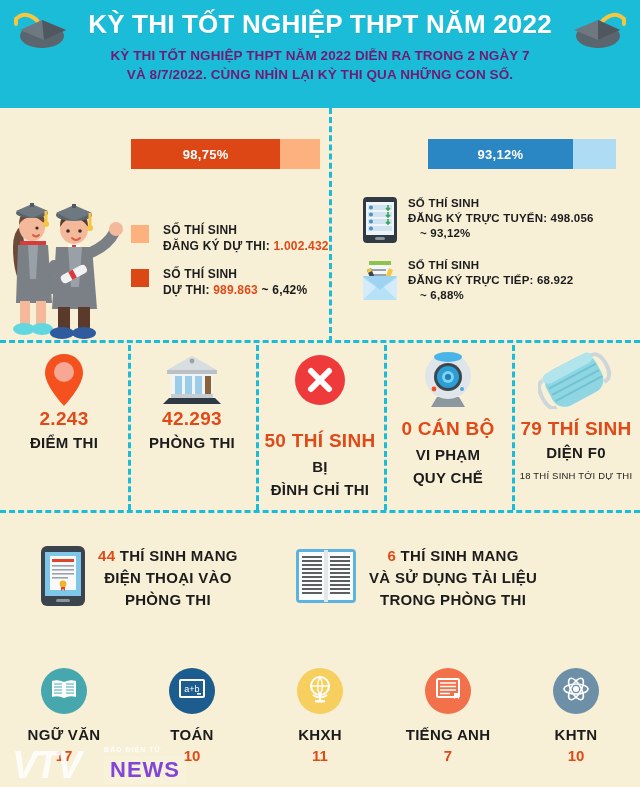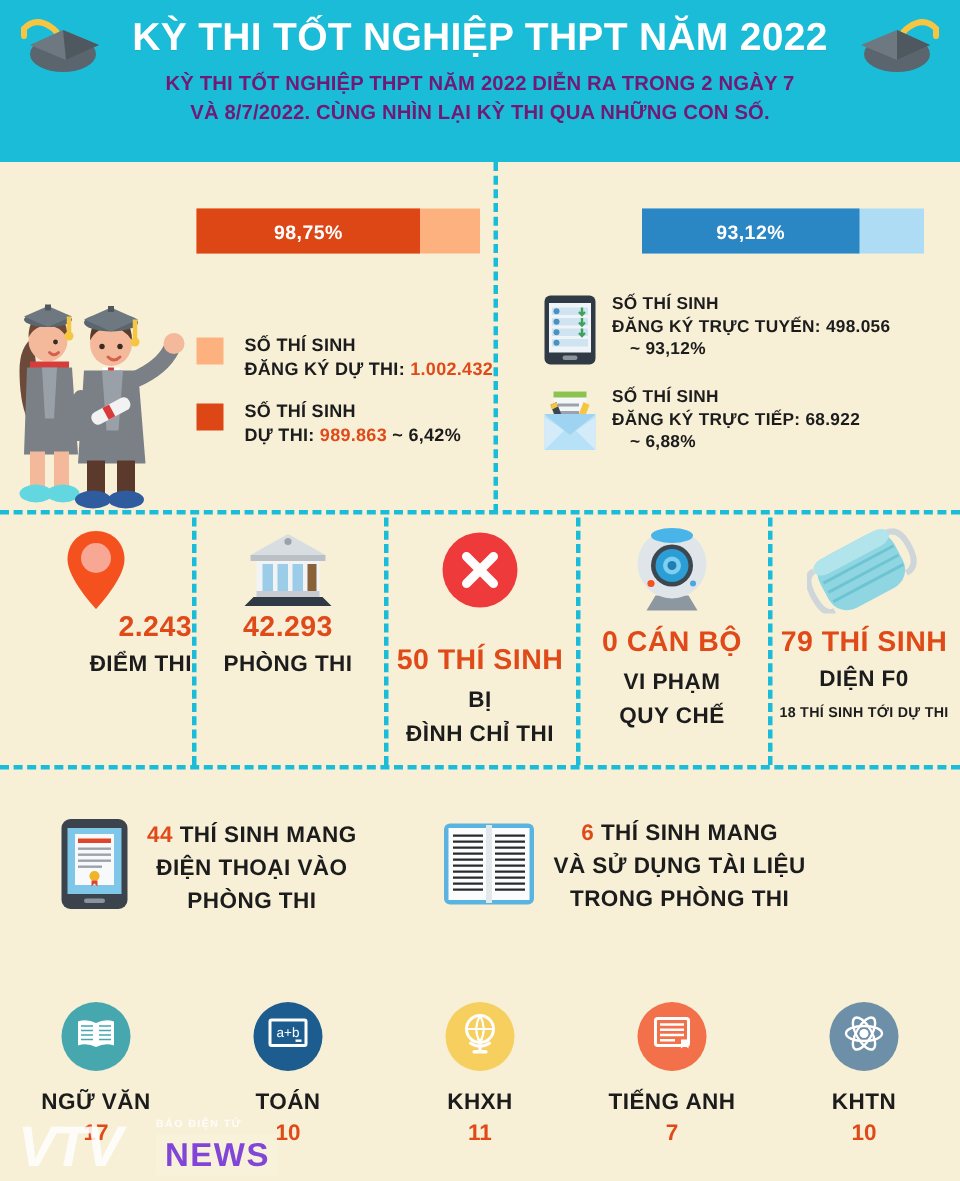--- a/index.html
+++ b/index.html
@@ -78,27 +78,27 @@
     position: absolute; left: 0; top: 168px; width: 640px; height: 0;
     border-top: 3px dashed #1bbcd8;
   }
   .mid-v { position: absolute; top: 3px; width: 0; border-left: 3px dashed #1bbcd8; }
   .mv1 { left: 128px; height: 165px; }
   .mv2 { left: 256px; height: 165px; }
   .mv3 { left: 384px; height: 165px; }
   .mv4 { left: 512px; height: 165px; }
 
   .mid-cell { position: absolute; top: 0; width: 128px; height: 170px; text-align: center; }
-  .mc0 { left: 0; text-align: right; }   .mc1 { left: 128px; } .mc2 { left: 256px; }
+  .mc0 { left: 0; }   .mc1 { left: 128px; } .mc2 { left: 256px; }
   .mc3 { left: 384px; } .mc4 { left: 512px; }
 
   .mid-icon { height: 66px; display: flex; align-items: center; justify-content: center; padding-top: 10px; }
   .mid-num  { font-size: 19px; font-weight: bold; color: #e04a18; letter-spacing: .3px; }
   .mid-lbl  { font-size: 15px; font-weight: bold; color: #1c1c1c; letter-spacing: .3px; line-height: 20px; margin-top: 3px; }
-  .mid-sub  { font-size: 9.5px; font-weight: bold; color: #1c1c1c; letter-spacing: .2px; margin-top: 7px; }
+  .mid-sub  { font-size: 9.5px; font-weight: normal; color: #1c1c1c; letter-spacing: .2px; margin-top: 7px; }
 
   
   .mc2 .mid-num { margin-top: 22px; }
   .mc2 .mid-lbl { line-height: 23px; }
   .mc3 .mid-num { margin-top: 10px; }
   .mc3 .mid-lbl { line-height: 23px; }
   .mc4 .mid-num { margin-top: 10px; }
 
   
   .viol-section { position: absolute; left: 0; top: 545px; width: 640px; height: 120px; }

